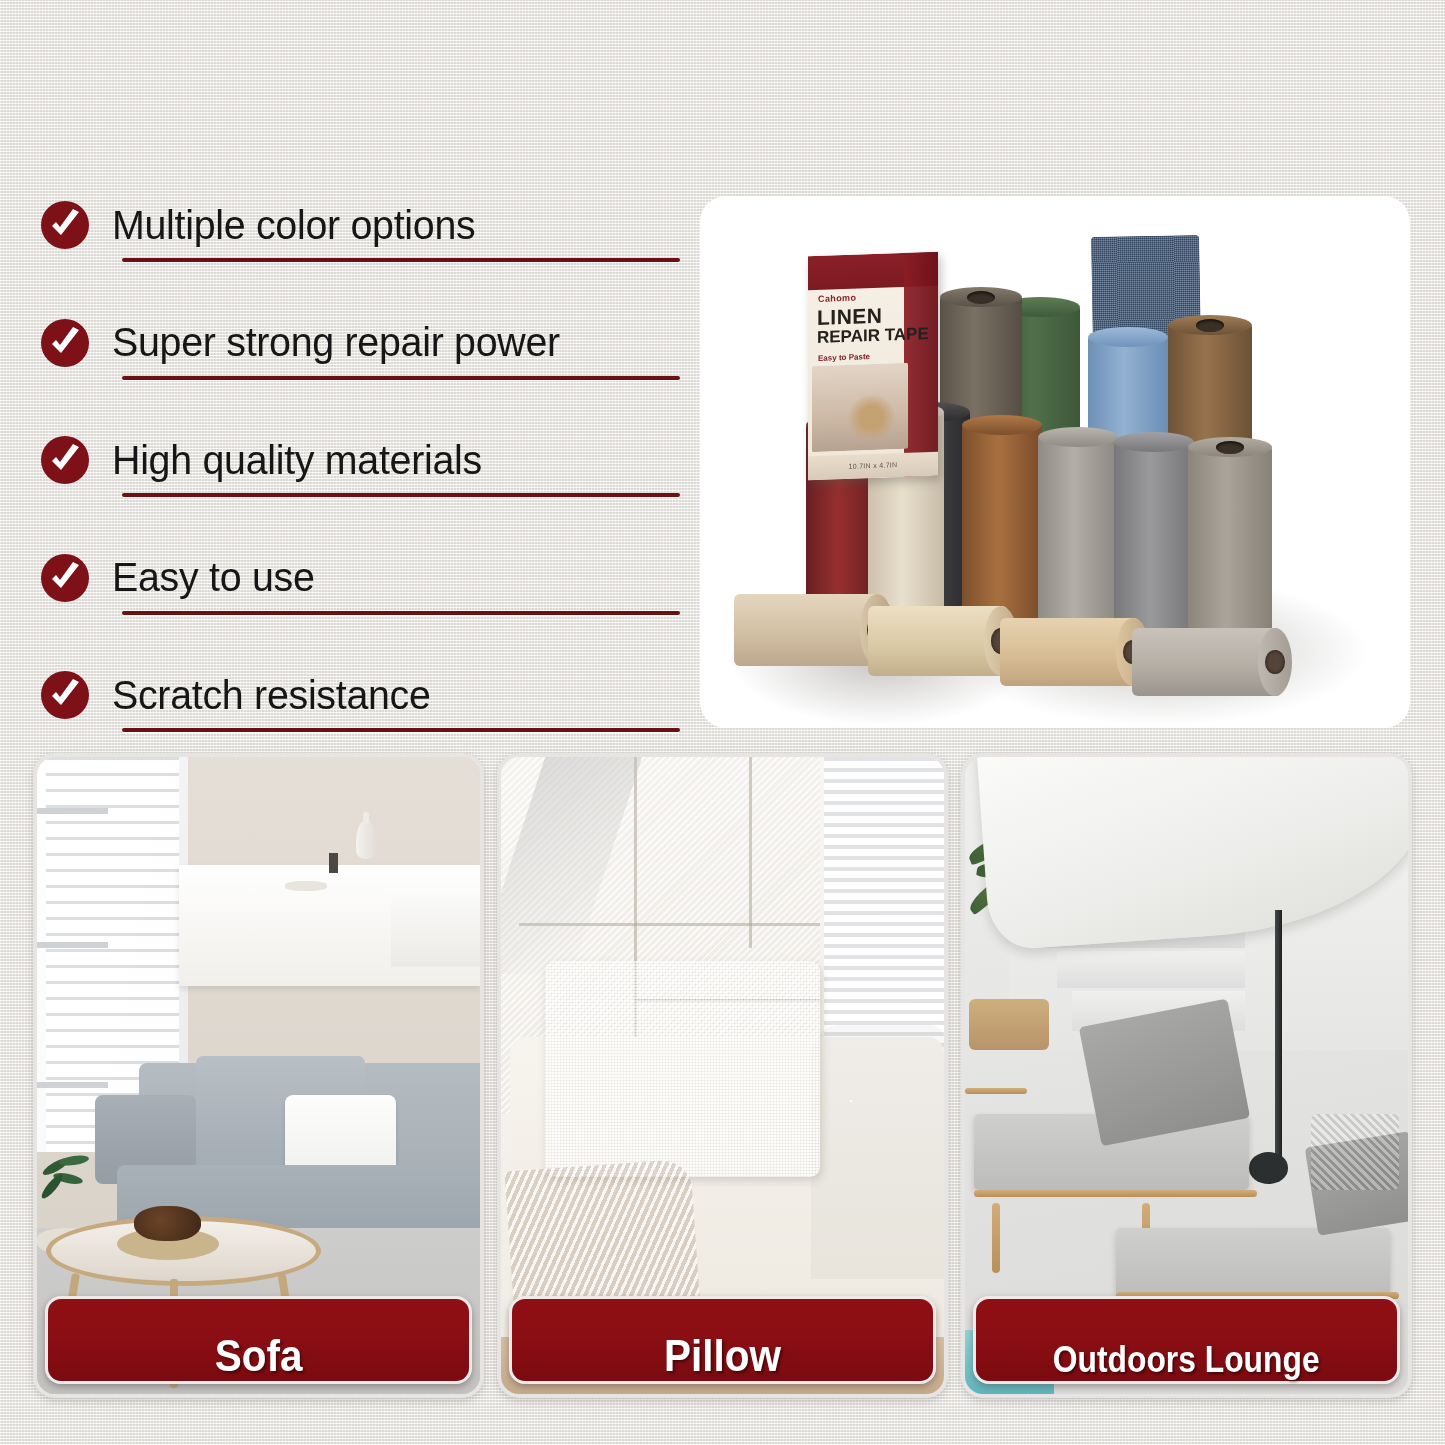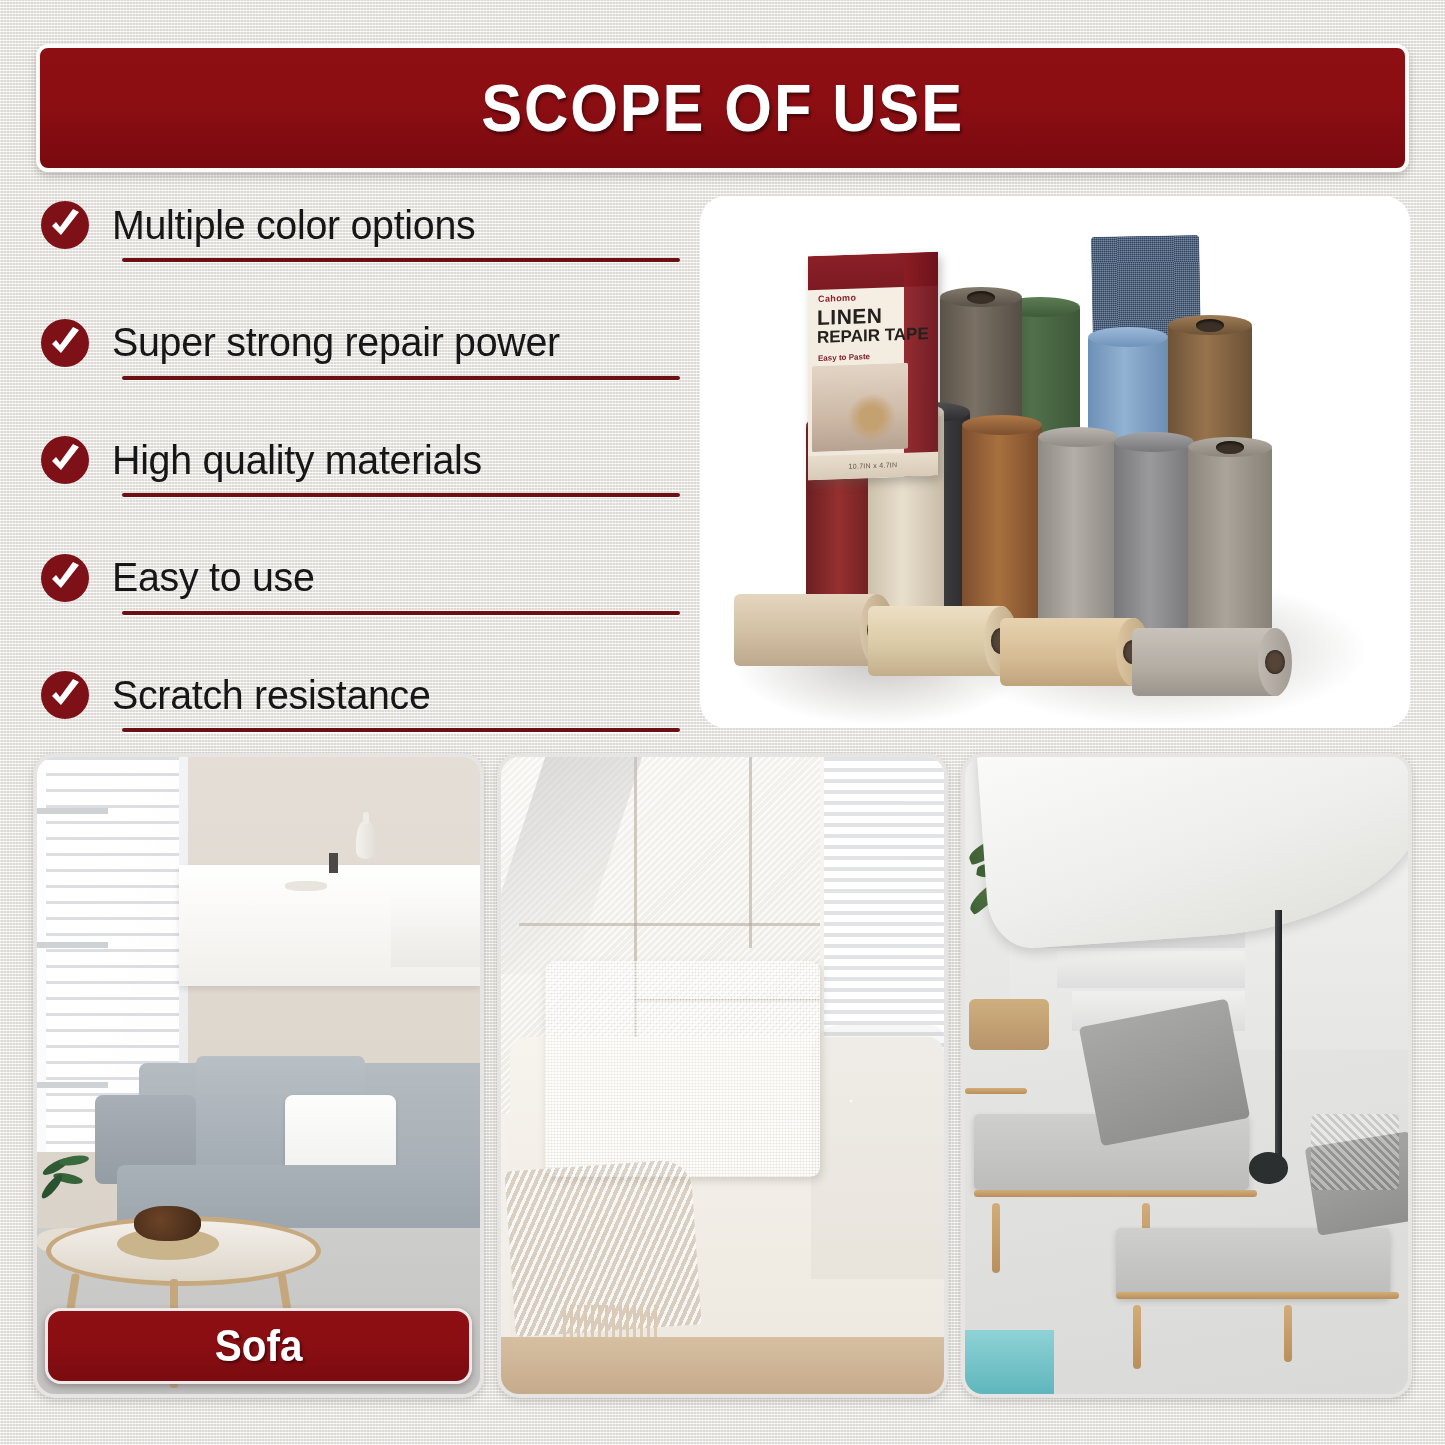--- a/index.html
+++ b/index.html
@@ -189,26 +189,26 @@
     overflow: hidden;
     border: 4px solid #e7e5e3;
     box-shadow: 0 3px 8px rgba(120,115,110,.30);
     background: #dcdcdc;
   }
   .scene { position: absolute; inset: 0; overflow: hidden; }
 
   .panel-badge {
     position: absolute;
     left: 8px; right: 8px; bottom: 10px;
-    height: 76px;
+    height: 88px;
     border-radius: 16px;
     background: linear-gradient(180deg,#8e0f14 0%, #8a0e13 50%, #7a0b10 100%);
     border: 3px solid #efe9ea;
     box-shadow: 0 3px 7px rgba(80,70,70,.45);
-    display:flex; align-items:center; justify-content:center;
+    display:flex; align-items:flex-end; justify-content:center;
     z-index: 5;
   }
   .panel-badge span {
     color:#fff; font-size: 44px; font-weight: bold;
     font-family:"Liberation Sans", sans-serif;
     text-shadow: 2px 2px 3px rgba(0,0,0,.45);
     transform: scaleX(.92);
     white-space: nowrap;
   }
   .panel-badge.narrow span { font-size: 37px; transform: scaleX(.86); }
@@ -336,23 +336,20 @@
     background: linear-gradient(180deg,#8fd2d6, #5fb6bd); }
   .s4-cushion-tan { position:absolute; right: 2%; top: 56%; width: 20%; height: 12%;
     background: linear-gradient(160deg,#c9a06a, #a87f4d); border-radius: 6px;
     background-image: repeating-linear-gradient(45deg, rgba(255,255,255,.28) 0 3px, rgba(0,0,0,.10) 3px 6px); }
 </style>
 </head>
 <body>
 
 <div id="page">
 
-  <div class="banner">
-    <div class="banner-title">SCOPE OF USE</div>
-  </div>
 
   <div class="features">
 
     <div class="feature-row">
       <div class="feature-line">
         <svg class="check-icon" viewBox="0 0 50 50">
           <circle cx="25" cy="25" r="24" fill="#7d1117"></circle>
           <path d="M12 26 L21 35 L39 12 L33 9 L20 27 L16 22 Z" fill="#ffffff"></path>
         </svg>
         <div class="feature-label">Multiple color options</div>
@@ -565,20 +562,23 @@
         <div class="s2-frameline" style="left:30%; top:38%; width:42%; height:3px;"></div>
         <div class="s2-sunbeam"></div>
         <div class="s2-blind"></div>
         <div class="s2-chair"></div>
         <div class="s2-chair-arm"></div>
         <div class="s2-pillow"></div>
         <div class="s2-throw"></div>
         <div class="s2-fringe"></div>
         <div class="s2-floor"></div>
       </div>
+      <div class="panel-badge">
+        <span>Pillow</span>
+      </div>
     </div>
 
 
     <div class="panel">
       <div class="scene">
         <div class="s4-bg"></div>
         <div class="s4-wall"></div>
         <div class="s4-steps">
           <div class="s4-step" style="left:0;   top:0;   width:88%; height:22%;"></div>
           <div class="s4-step" style="left:6%;  top:24%; width:82%; height:22%;"></div>
@@ -604,17 +604,20 @@
         <div class="s4-frame" style="left:0%;  top:52%; width:14%; height:6px;"></div>
 
         <div class="s4-lounger" style="left:34%; top:74%; width:62%; height:11%;"></div>
         <div class="s4-frame" style="left:34%; top:84%; width:64%; height:7px;"></div>
         <div class="s4-frame" style="left:38%; top:86%; width:8px; height:10%;"></div>
         <div class="s4-frame" style="left:72%; top:86%; width:8px; height:9%;"></div>
         <div class="s4-back" style="left:78%; top:60%; width:24%; height:14%; transform:rotate(-9deg);"></div>
         <div class="s4-cushion-tan"></div>
         <div class="s4-pool"></div>
       </div>
+      <div class="panel-badge narrow">
+        <span>Outdoors Lounge</span>
+      </div>
     </div>
 
   </div>
 
 </div>
 
 </body></html>

